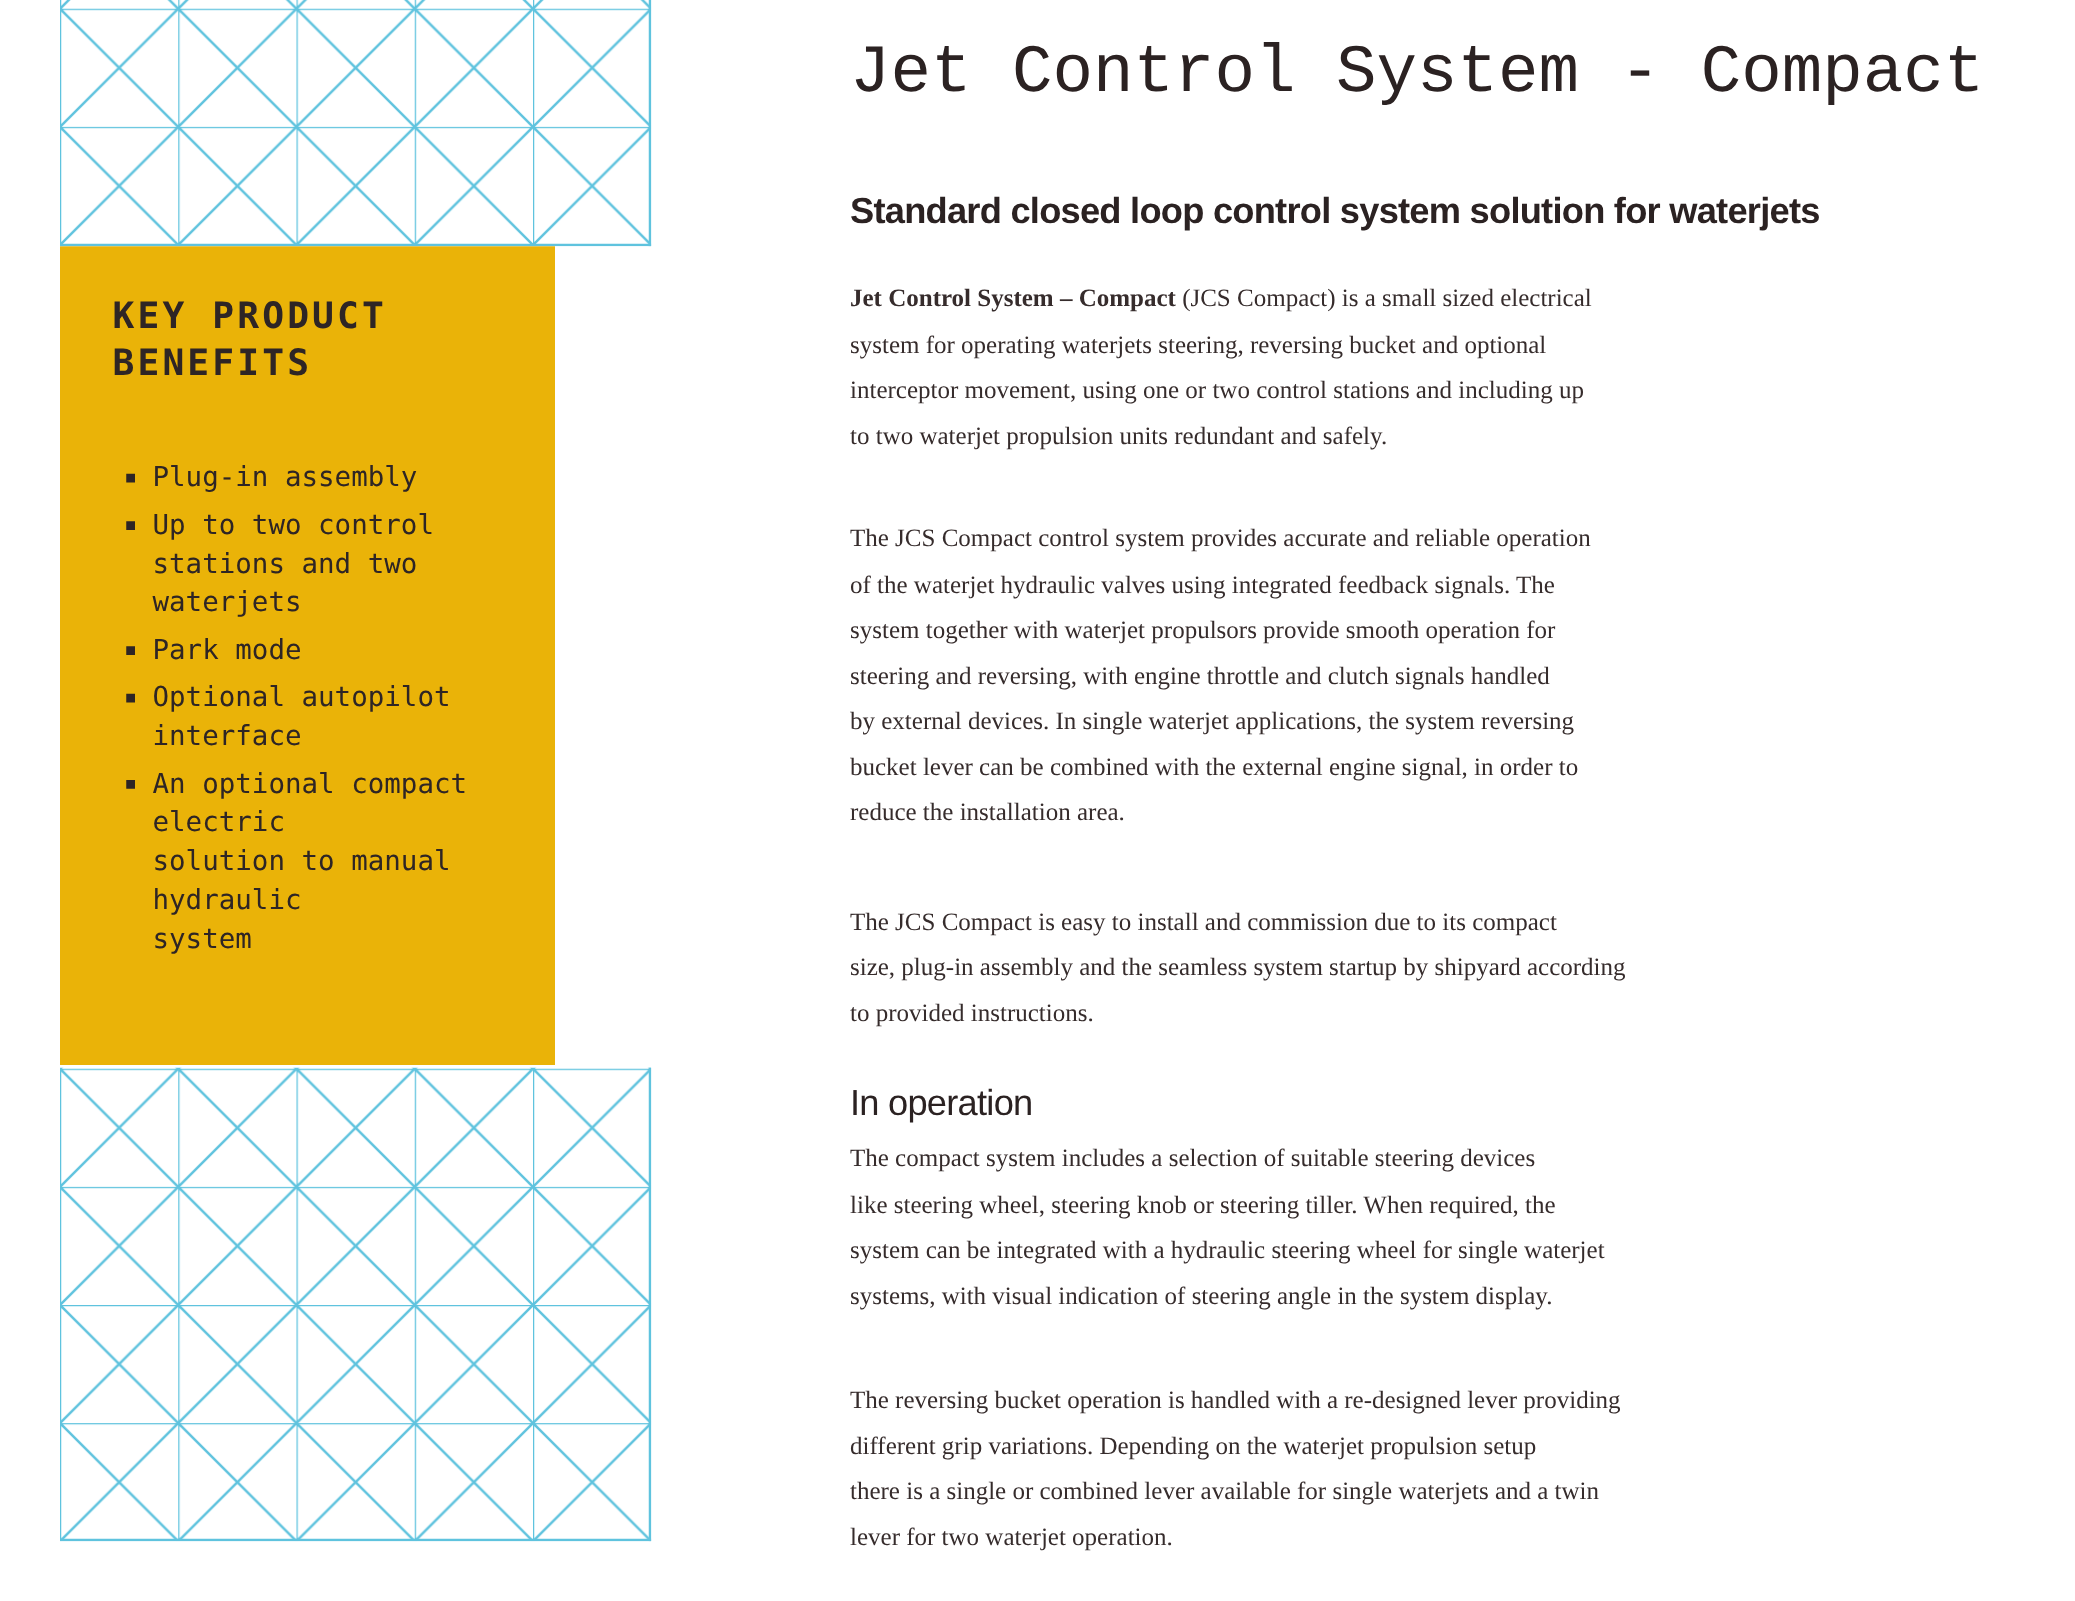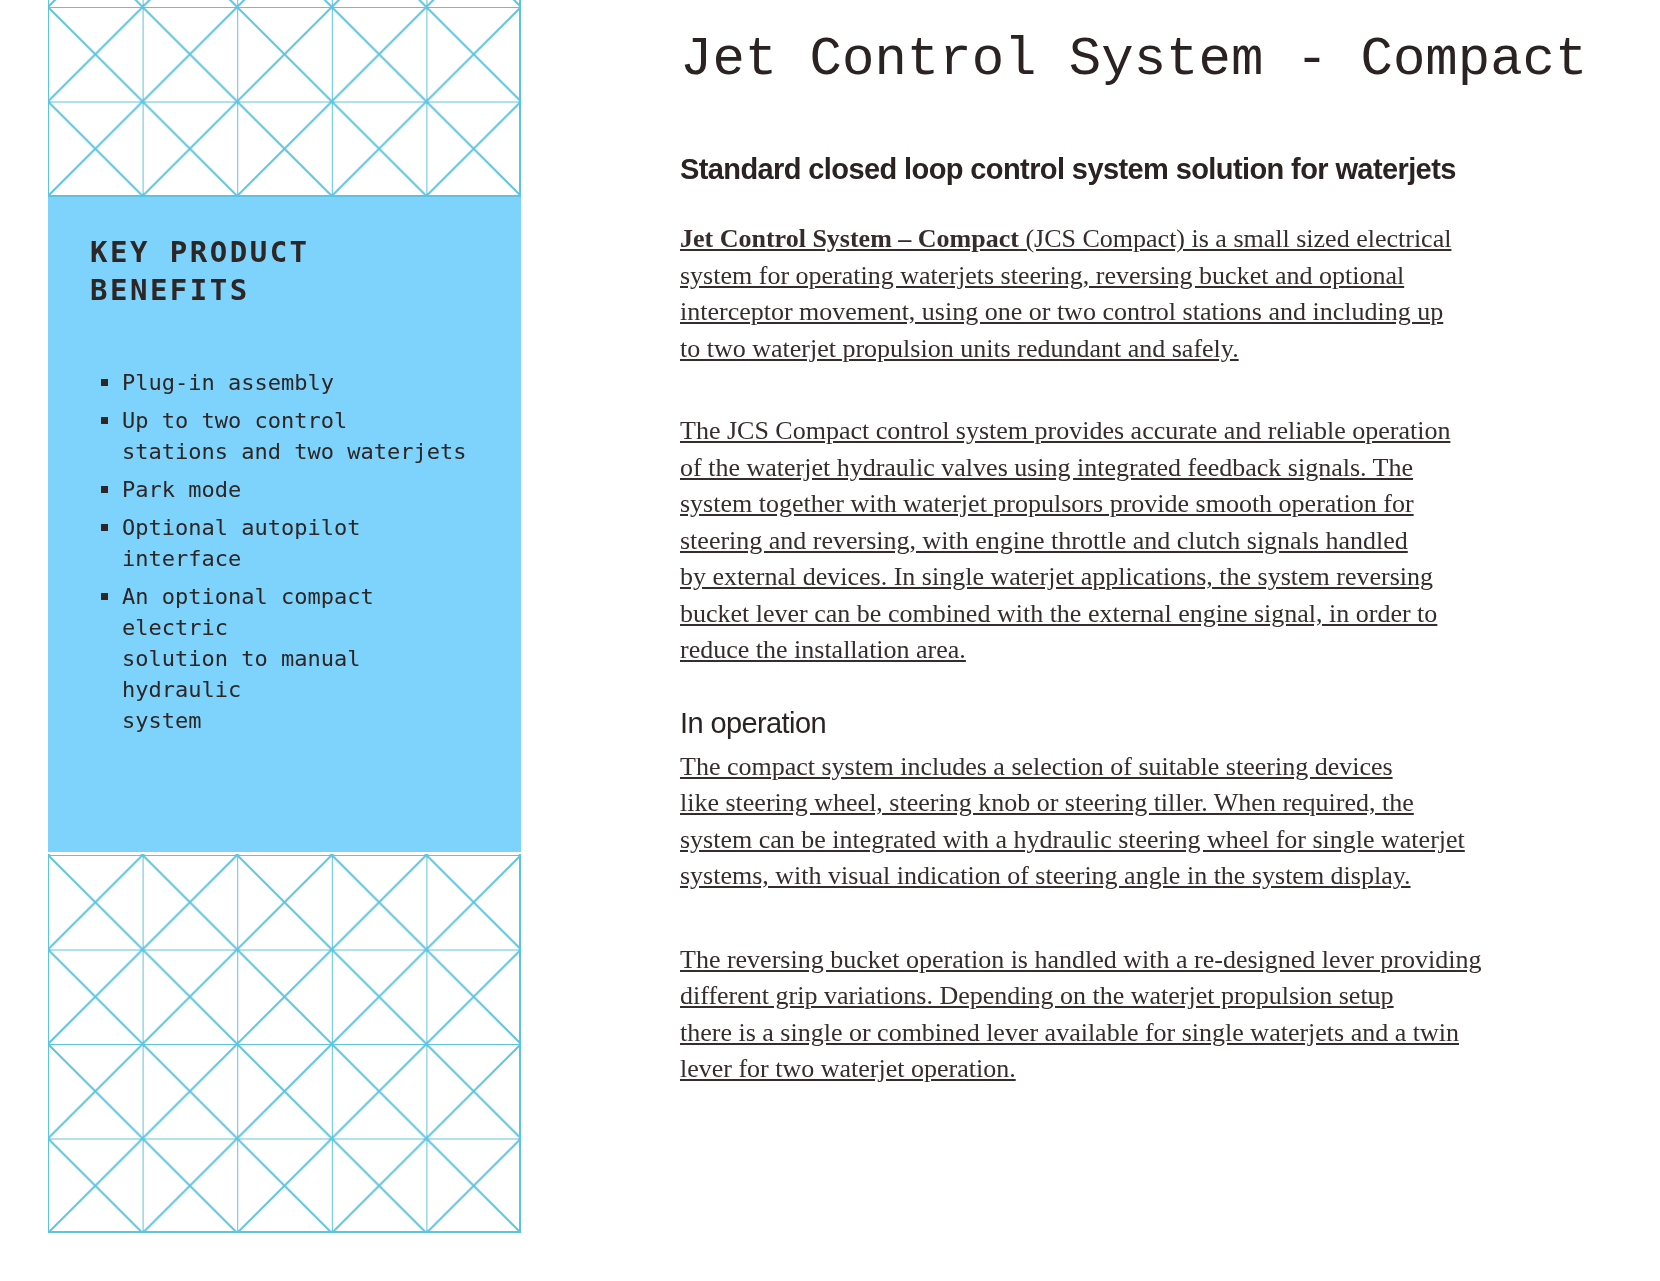--- a/index.html
+++ b/index.html
@@ -10,22 +10,22 @@
     overflow:hidden;
     font-family:"Liberation Serif", serif;
   }
 
   
   .sidebar {
     position:absolute; left:48px; top:0; width:473px;
   }
   .pattern { display:block; }
   .benefits-box {
-    width:473px; height:655px;
-    background:#7dd3fc;
+    width:396px; height:655px;
+    background:#eab308;
     box-sizing:border-box;
     padding:36px 30px 0 42px;
   }
   .benefits-heading {
     font-family:"DejaVu Sans Mono", monospace;
     font-weight:700;
     font-size:29px;
     line-height:38px;
     letter-spacing:2.5px;
     color:#2E2525;
@@ -73,26 +73,25 @@
     font-family:"Liberation Sans", sans-serif;
     font-weight:700;
     font-size:29px;
     line-height:36px;
     letter-spacing:-0.6px;
     color:#2B2222;
     margin:62px 0 0;
   }
   .body-par {
     font-family:"Liberation Serif", serif;
-    font-size:26px;
+    font-size:20px;
     line-height:36.5px;
     color:#362C2C;
     white-space:pre-line;
     margin:49px 0 0;
-    text-decoration:underline;
   }
   .body-par.intro { margin-top:34px; }
   .body-par.p2 { margin-top:46px; }
   .body-par.p3 { margin-top:51px; }
   .section-heading {
     font-family:"Liberation Sans", sans-serif;
     font-weight:400;
     font-size:29px;
     line-height:34px;
     letter-spacing:-0.6px;
@@ -164,20 +163,23 @@
 to two waterjet propulsion units redundant and safely.</span></p>
 
   <p class="body-par p2">The JCS Compact control system provides accurate and reliable operation
 of the waterjet hydraulic valves using integrated feedback signals. The
 system together with waterjet propulsors provide smooth operation for
 steering and reversing, with engine throttle and clutch signals handled
 by external devices. In single waterjet applications, the system reversing
 bucket lever can be combined with the external engine signal, in order to
 reduce the installation area.</p>
 
+  <p class="body-par p3">The JCS Compact is easy to install and commission due to its compact
+size, plug-in assembly and the seamless system startup by shipyard according
+to provided instructions.</p>
 
   <h3 class="section-heading">In operation</h3>
 
   <p class="body-par p4">The compact system includes a selection of suitable steering devices
 like steering wheel, steering knob or steering tiller. When required, the
 system can be integrated with a hydraulic steering wheel for single waterjet
 systems, with visual indication of steering angle in the system display.</p>
 
   <p class="body-par p5">The reversing bucket operation is handled with a re-designed lever providing
 different grip variations. Depending on the waterjet propulsion setup

